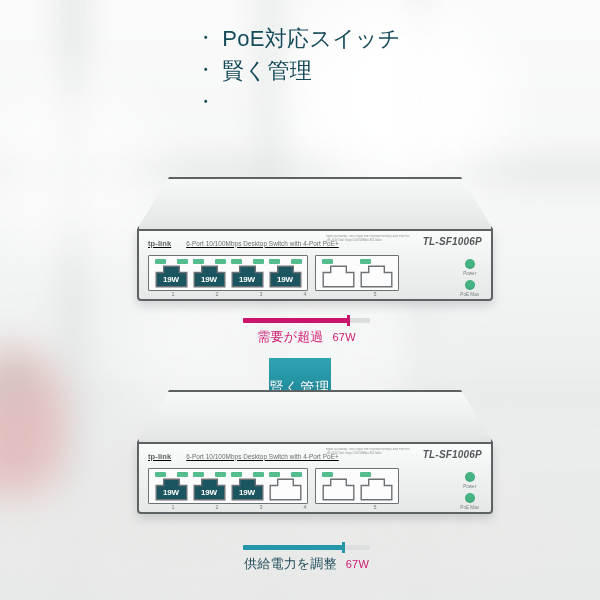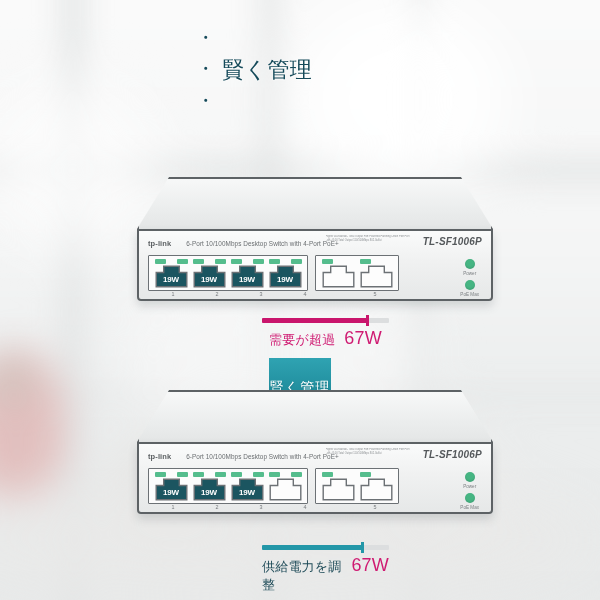--- a/index.html
+++ b/index.html
@@ -43,21 +43,21 @@
   }
   .dev-face{
     position:absolute;left:0;width:100%;
     background:linear-gradient(to bottom,#fafbfb 0%,#f0f1f1 45%,#e6e8e8 100%);
     border:2px solid #5d6265;border-radius:0 0 4px 4px;
     box-sizing:border-box;
     box-shadow:0 5px 10px rgba(60,70,75,.18);
   }
   .dev-head{
     position:relative;height:20px;display:flex;align-items:center;
-    padding:12px 9px;box-sizing:border-box;
+    padding:12px 9px;box-sizing:border-box;text-decoration:underline;
   }
   .brand{font-size:7.5px;color:#5c6063;letter-spacing:.1px;font-weight:600;}
   .model-desc{font-size:6.4px;color:#6a6e71;margin-left:15px;letter-spacing:.05px;white-space:nowrap;}
   .micro{
     position:absolute;left:53%;top:4px;width:84px;
     font-size:2.6px;line-height:1.55;color:#8a8e91;
     letter-spacing:.02px;overflow:hidden;
   }
   .model-no{
     position:absolute;right:9px;top:5px;
@@ -88,29 +88,29 @@
 
   .leds-right{
     position:absolute;right:12px;top:4px;
     display:flex;flex-direction:column;align-items:center;gap:2px;
   }
   .big-led{width:10px;height:10px;border-radius:50%;background:#46b583;
     box-shadow:inset 0 -1px 2px rgba(0,0,0,.12);}
   .led-cap{font-size:4.6px;color:#7b7f82;margin-bottom:2px;}
 
   
-  .meter{position:absolute;margin-left:19px;}
+  .meter{position:absolute;}
   .bar{position:relative;height:5px;border-radius:1px;background:#dcdedf;overflow:hidden;}
   .bar-fill{position:absolute;left:0;top:0;height:100%;}
   .bar-tick{position:absolute;top:-3px;width:3px;height:11px;}
   .meter-cap{
     display:flex;justify-content:center;align-items:baseline;gap:9px;
     margin-top:5px;font-size:13px;letter-spacing:.2px;
   }
-  .cap-watt{font-size:18px;font-weight:400;}
+  .cap-watt{font-size:11px;font-weight:400;}
 
   
   .arrow{position:absolute;}
   .arrow-svg{display:block;}
   .arrow-text{
     position:absolute;left:0;right:0;top:20px;text-align:center;
     color:#fff;font-size:14px;line-height:1.42;letter-spacing:1px;
     text-shadow:0 1px 2px rgba(0,0,0,.18);
   }
 </style>
@@ -134,20 +134,21 @@
       <div class="person" style="left:24px;top:396px;width:52px;height:48px;background:#cfc3bd;opacity:.8;border-radius:50%;"></div>
       <div class="person" style="left:150px;top:470px;width:120px;height:120px;background:#e6e5e3;opacity:.75;"></div>
       <div class="person" style="left:400px;top:470px;width:150px;height:120px;background:#ececeb;opacity:.7;"></div>
       <div class="glow" style="left:-20px;top:520px;width:660px;height:120px;background:#e9e9e8;opacity:.85;"></div>
     </div>
   </div>
 
   <div class="bullets">
     <div class="bullet" style="color: rgb(21, 74, 90);">
       <span class="dot">・</span>
+      <span>PoE対応スイッチ</span>
     </div>
     <div class="bullet" style="color: rgb(21, 74, 90);">
       <span class="dot">・</span>
       <span>賢く管理</span>
     </div>
     <div class="bullet" style="color: rgb(21, 74, 90);">
       <span class="dot">・</span>
     </div>
   </div>
 

